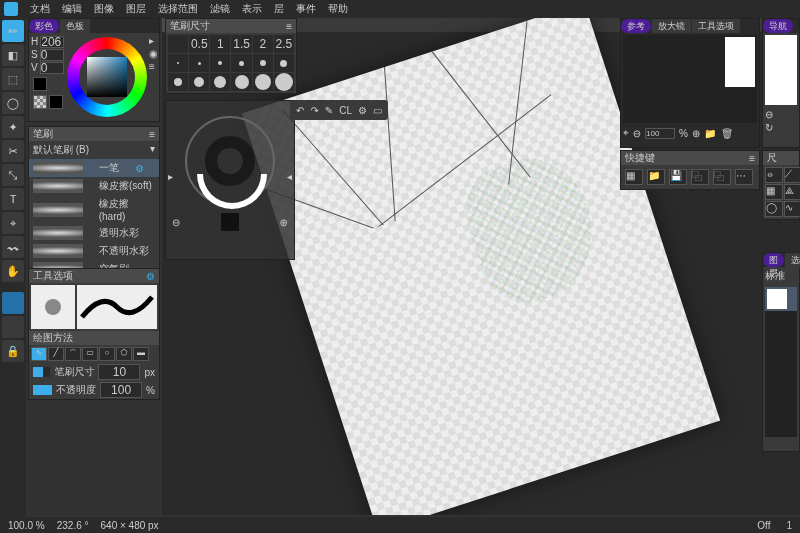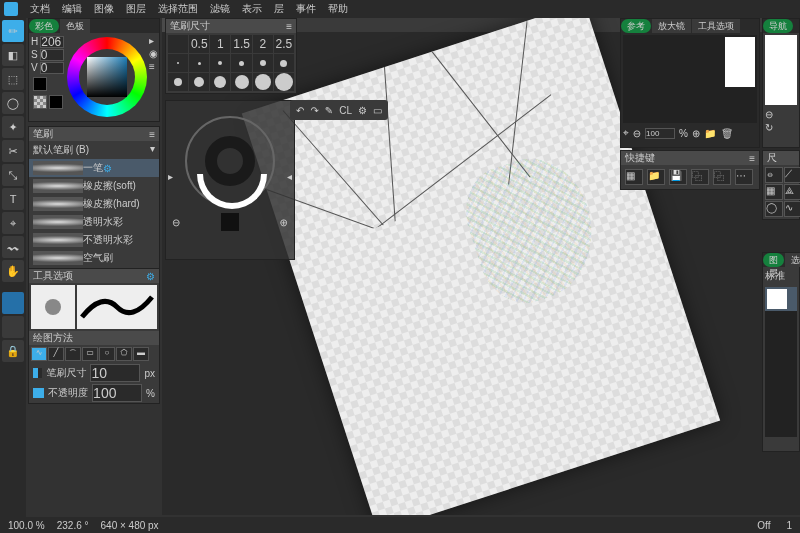--- a/index.html
+++ b/index.html
@@ -8,49 +8,49 @@
 .menubar span { font-size: 10px; }
 .logo { width: 14px; height: 14px; background: #3daee9; border-radius: 2px; }
 .toolbar-left { position: absolute; left: 0; top: 18px; width: 26px; background: #2a2a2a; height: 500px; display: flex; flex-direction: column; gap: 2px; padding: 2px; }
 .tool-btn { width: 22px; height: 22px; background: #3a3a3a; border-radius: 2px; display: flex; align-items: center; justify-content: center; font-size: 11px; }
 .tool-btn.active { background: #3daee9; }
 .panel { background: #3a3a3a; border: 1px solid #222; }
 .panel-header { background: #4a4a4a; height: 14px; display: flex; align-items: center; padding: 0 4px; font-size: 9px; justify-content: space-between; }
 .panel-header .close { cursor: pointer; }
 .tabs { display: flex; background: #2a2a2a; height: 14px; }
 .tab { padding: 1px 6px; font-size: 9px; background: #3a3a3a; margin-right: 1px; }
-.tab.active { background: #15803d; border-radius: 7px; }
+.tab.active { background: #4c1d95; border-radius: 7px; }
 
 
 .color-panel { position: absolute; left: 28px; top: 18px; width: 132px; }
 .color-wheel { position: relative; width: 80px; height: 80px; margin: 4px auto; }
 .wheel-ring { width: 80px; height: 80px; border-radius: 50%; background: conic-gradient(red,yellow,lime,cyan,blue,magenta,red); position: relative; }
 .wheel-ring::after { content:''; position: absolute; inset: 12px; background: #3a3a3a; border-radius: 50%; }
 .color-square { position: absolute; top: 20px; left: 20px; width: 40px; height: 40px; background: linear-gradient(to bottom, transparent, black), linear-gradient(to right, white, #1e7fb8); }
 .hsv-inputs { font-size: 8px; padding: 2px; }
 .hsv-row { display: flex; gap: 2px; margin: 1px 0; }
 .hsv-row input { width: 24px; background: #2a2a2a; border: 1px solid #555; color: #ccc; font-size: 12px; height: 12px; }
 .swatch-row { display: flex; gap: 2px; padding: 2px; }
 .swatch { width: 14px; height: 14px; border: 1px solid #555; }
 
 
 .brush-panel { position: absolute; left: 28px; top: 126px; width: 132px; }
 .brush-list { max-height: 120px; overflow: hidden; }
-.brush-item { display: flex; align-items: center; padding: 2px 4px; gap: 0; font-size: 9px; }
+.brush-item { display: flex; align-items: center; padding: 2px 4px; gap: 16px; font-size: 9px; }
 .brush-item.sel { background: #4a5a6a; }
 .brush-preview { width: 50px; height: 14px; background: #555; position: relative; overflow: hidden; }
 .brush-preview::after { content:''; position:absolute; inset:0; background: radial-gradient(ellipse 80% 30% at center, #ddd, transparent); }
 .gear { color: #3daee9; }
 
 
 .tool-opts { position: absolute; left: 28px; top: 268px; width: 132px; }
 .stroke-preview { display: flex; gap: 2px; padding: 2px; }
 .stroke-box { width: 44px; height: 44px; background: #eee; display: flex; align-items: center; justify-content: center; }
 .opts-row { display: flex; align-items: center; padding: 1px 4px; gap: 4px; font-size: 9px; }
-.opts-row input { width: 50px; background: #2a2a2a; border: 1px solid #555; color: #ccc; font-size: 14px; text-align: left; }
+.opts-row input { width: 42px; background: #2a2a2a; border: 1px solid #555; color: #ccc; font-size: 12px; text-align: center; }
 .slider-bar { flex: 1; height: 10px; background: linear-gradient(to right, #3daee9 60%, #2a2a2a 60%); }
 .mode-btns { display: flex; gap: 1px; padding: 2px; }
 .mode-btn { width: 16px; height: 14px; background: #2a2a2a; border: 1px solid #555; font-size: 8px; text-align: center; }
 .mode-btn.active { background: #3daee9; }
 
 
 .size-panel { position: absolute; left: 165px; top: 18px; width: 132px; }
 .size-grid { display: grid; grid-template-columns: repeat(6, 1fr); gap: 1px; padding: 2px; }
 .size-cell { background: #2a2a2a; height: 18px; display: flex; align-items: center; justify-content: center; font-size: 12px; position: relative; }
 .size-dot { background: #ccc; border-radius: 50%; }

